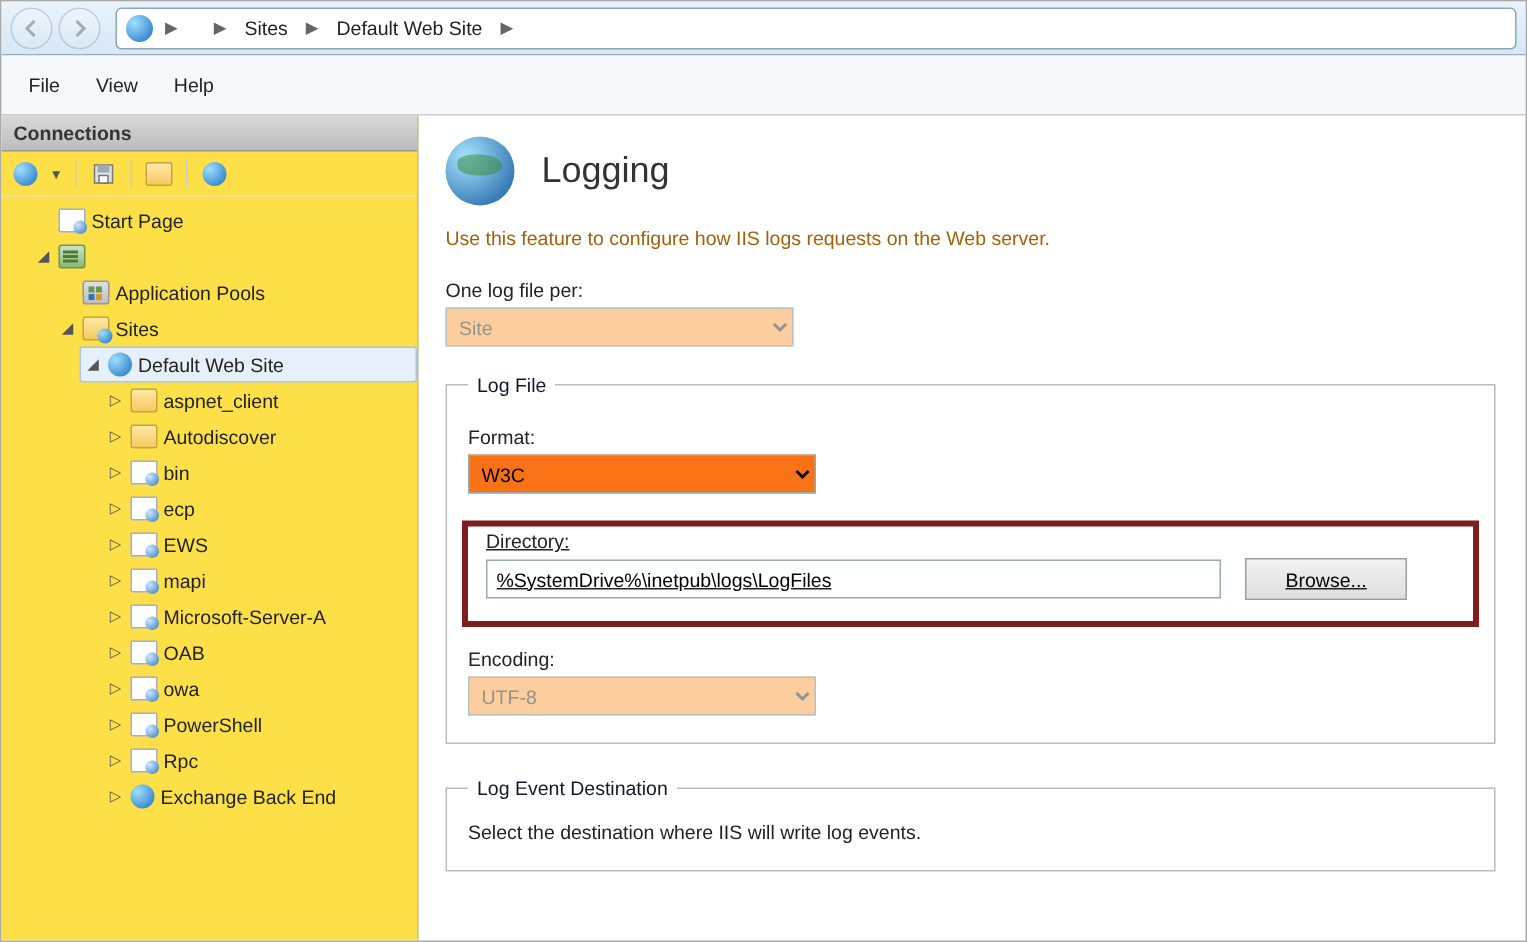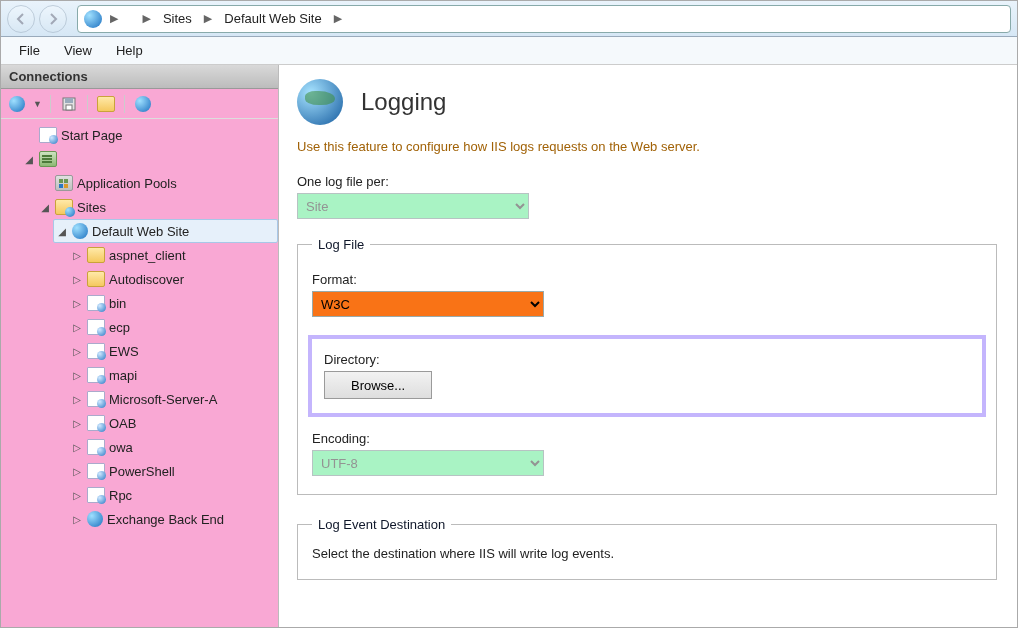--- a/index.html
+++ b/index.html
@@ -9,26 +9,26 @@
   
   .addrbar { height: 36px; background: linear-gradient(#e9f3fb, #d6e7f5); border-bottom: 1px solid #9ab; display: flex; align-items: center; padding: 0 6px; gap: 4px; }
   .nav-btn { width: 28px; height: 28px; border-radius: 14px; border: 1px solid #9ab; background: linear-gradient(#f4faff,#d8e8f4); display:flex; align-items:center; justify-content:center; color:#556; cursor:pointer; }
   .nav-btn.disabled { opacity:.5; cursor:default; }
   .addr-field { flex:1; height:28px; background:#fff; border:1px solid #8aa; border-radius:4px; margin-left:6px; display:flex; align-items:center; padding:0 6px; gap:6px; overflow:hidden; }
   .crumb-sep { color:#666; font-size:11px; padding:0 2px; }
   .crumb { padding:2px 4px; white-space:nowrap; }
   .globe { width:18px; height:18px; border-radius:50%; background: radial-gradient(circle at 30% 30%, #9fe0ff, #1b6fbf); position:relative; flex-shrink:0; }
 
   
-  .menubar { height: 28px; background:#f5f9fc; border-bottom:1px solid #ccc; display:flex; align-items:center; padding:0 8px; gap:4px; }
+  .menubar { height: 40px; background:#f5f9fc; border-bottom:1px solid #ccc; display:flex; align-items:center; padding:0 8px; gap:4px; }
   .menu-item { padding:4px 10px; cursor:pointer; border-radius:3px; }
 
   
   .body { flex:1; display:flex; min-height:0; }
-  .sidebar { width: 278px; border-right:1px solid #bbb; background:#f9a8d4; display:flex; flex-direction:column; min-height:0; }
+  .sidebar { width: 278px; border-right:1px solid #bbb; background:#fde047; display:flex; flex-direction:column; min-height:0; }
   .side-header { background: linear-gradient(#d9d9d9,#bcbcbc); border-bottom:1px solid #999; padding:4px 8px; font-weight:bold; color:#333; }
   .side-toolbar { height:30px; border-bottom:1px solid #ddd; display:flex; align-items:center; gap:6px; padding:0 6px; }
   .tb-ico { width:20px; height:20px; display:flex; align-items:center; justify-content:center; cursor:pointer; }
   .tb-sep { width:1px; height:18px; background:#ccc; margin:0 2px; }
 
   .tree { flex:1; overflow:auto; padding:4px 0 12px 4px; }
   .tree ul { list-style:none; margin:0; padding:0 0 0 16px; }
   .tree li { position:relative; }
   .tree-row { display:flex; align-items:center; height:24px; padding:0 4px 0 2px; gap:4px; white-space:nowrap; cursor:pointer; }
   .tree-row.selected { background:#e6f0fa; border:1px solid #a8c7e8; border-radius:2px; }
@@ -51,27 +51,27 @@
   .title-row { display:flex; align-items:center; gap:18px; margin-bottom:14px; }
   .title-ico { width:46px; height:46px; border-radius:50%; background: radial-gradient(circle at 30% 30%, #a7e3ff, #145a9e); position:relative; }
   .title-ico::after { content:""; position:absolute; left:8px; top:12px; width:30px; height:14px; background: rgba(60,140,60,.55); border-radius:40% 60% 50% 50%; }
   h1 { margin:0; font-size:24px; font-weight:400; color:#333; }
   .desc { margin:6px 0 20px 0; color:#a16207; }
   .field-block { margin: 6px 0 18px 0; }
   .field-label { margin-bottom:4px; display:block; }
   select, input[type=text] { font: inherit; }
   select { height:26px; border:1px solid #9aa; background:#f97316; padding:2px 4px; }
   input[type=text] { height:26px; border:1px solid #9aa; padding:2px 6px; }
-  select:disabled, input:disabled { background:#86efac; color:#666; }
+  select:disabled, input:disabled { background:#fdba74; color:#666; }
   .btn { height:28px; padding:0 26px; background:linear-gradient(#f2f2f2,#dedede); border:1px solid #9a9a9a; cursor:pointer; font:inherit; }
 
   fieldset { border:1px solid #bbb; padding:14px 14px 18px 14px; margin:0 0 22px 0; }
   legend { padding:0 6px; color:#0f172a; }
   .row { display:flex; align-items:center; gap:16px; }
-  .highlight-box { border:4px solid #c4b5fd; padding:13px 12px 14px 12px; margin:8px -4px 14px -4px; }
+  .highlight-box { border:4px solid #7f1d1d; padding:2px 12px 14px 12px; margin:8px -4px 14px -4px;text-decoration:underline; }
 </style>
 </head>
 <body>
 
 <div class="window">
 
   <div class="addrbar">
     <div class="nav-btn disabled">
       <svg width="12" height="12" viewBox="0 0 12 12">
           <path d="M8 1 L3 6 L8 11" fill="none" stroke="#667" stroke-width="2"></path>
@@ -280,20 +280,21 @@
           <div class="row">
             <select style="width:232px">
               <option>W3C</option>
             </select>
           </div>
         </div>
 
         <div class="highlight-box">
           <label class="field-label">Directory:</label>
           <div class="row">
+            <input type="text" style="width: 490px;" value="%SystemDrive%\inetpub\logs\LogFiles">
             <button class="btn">Browse...</button>
           </div>
         </div>
 
         <div class="field-block" style="margin-bottom:0">
           <label class="field-label">Encoding:</label>
           <select disabled="" style="width:232px">
             <option>UTF-8</option>
           </select>
         </div>

